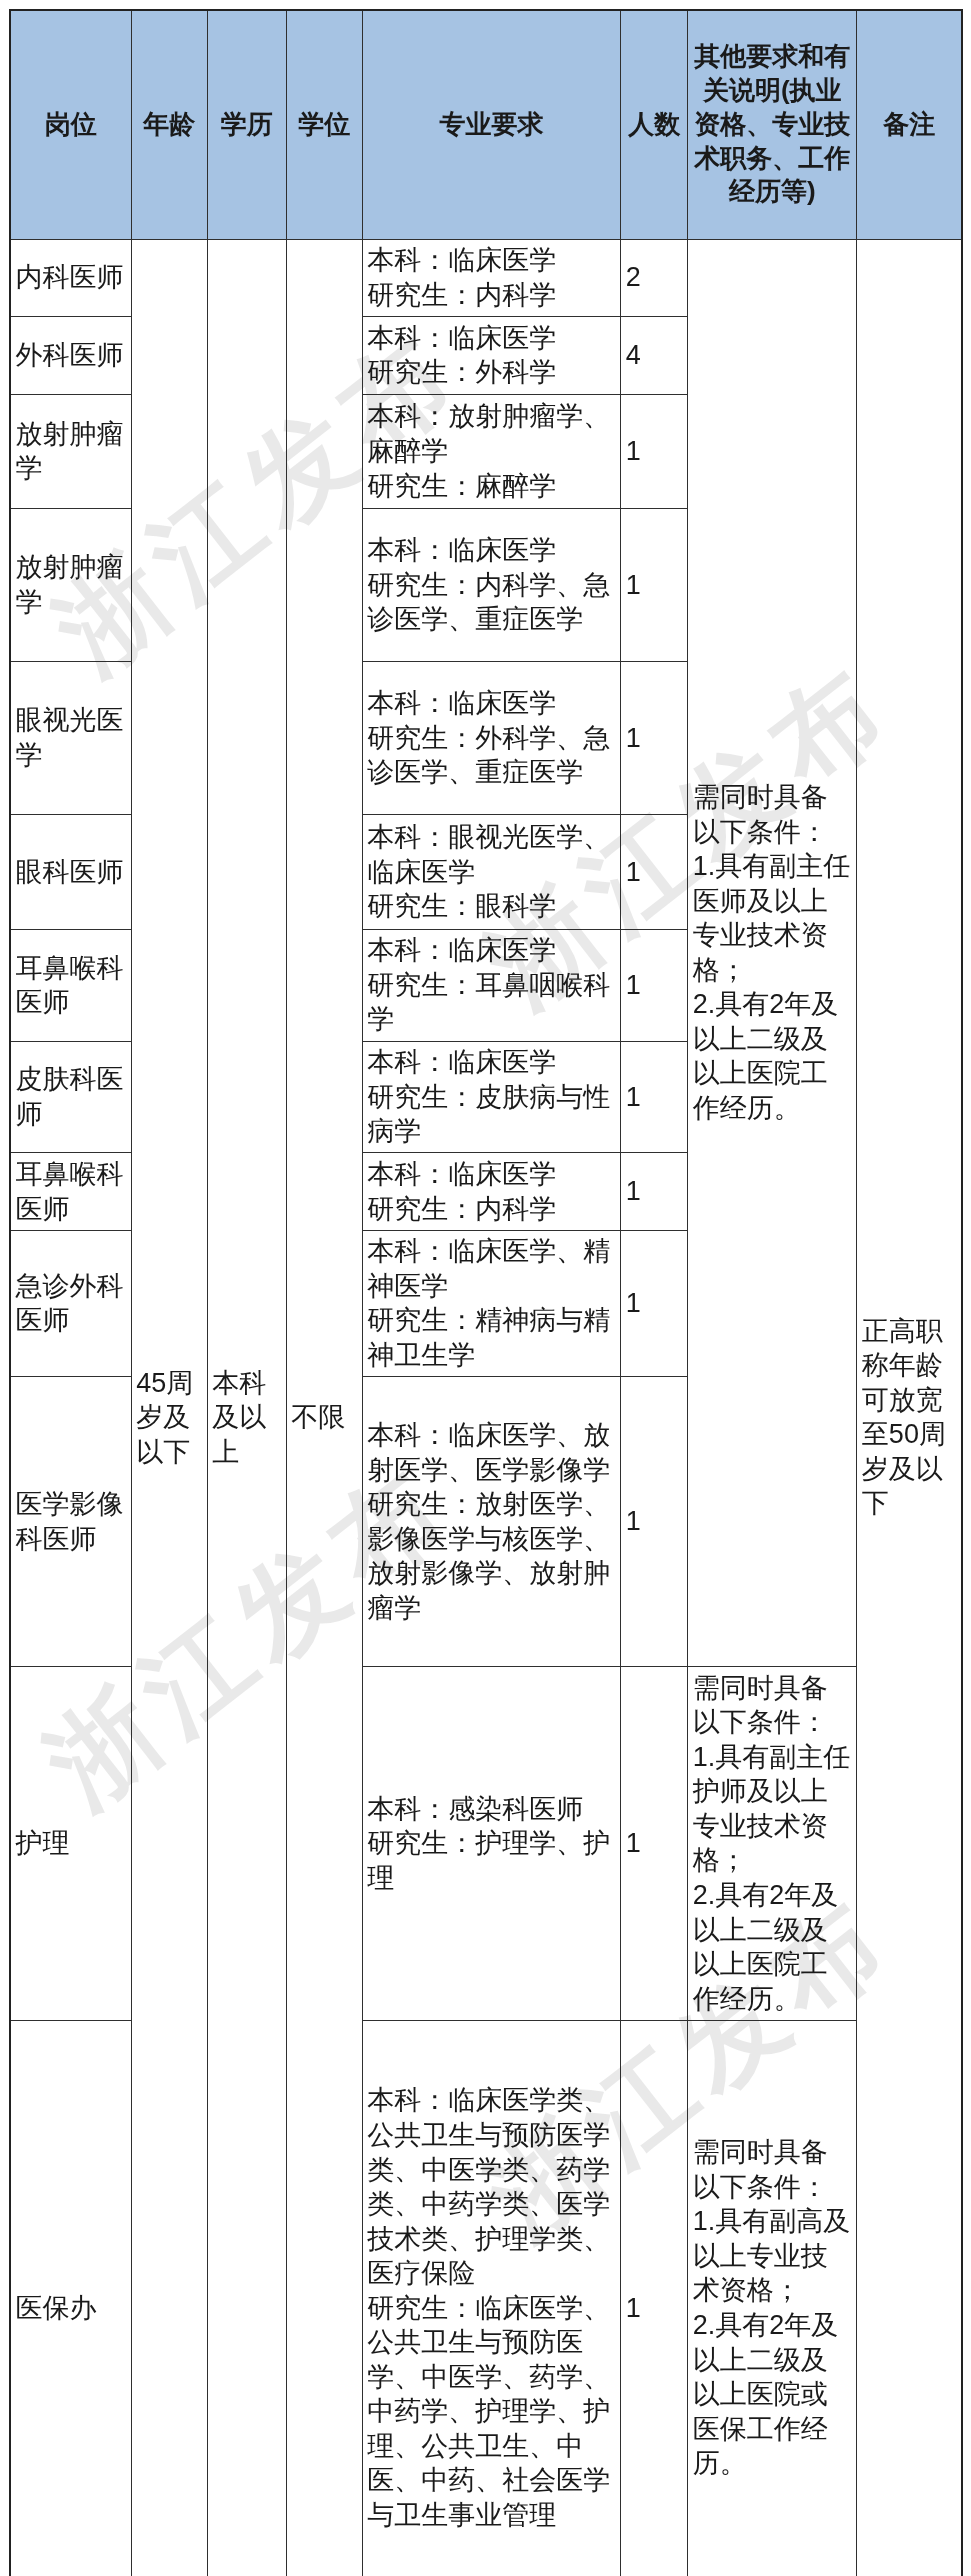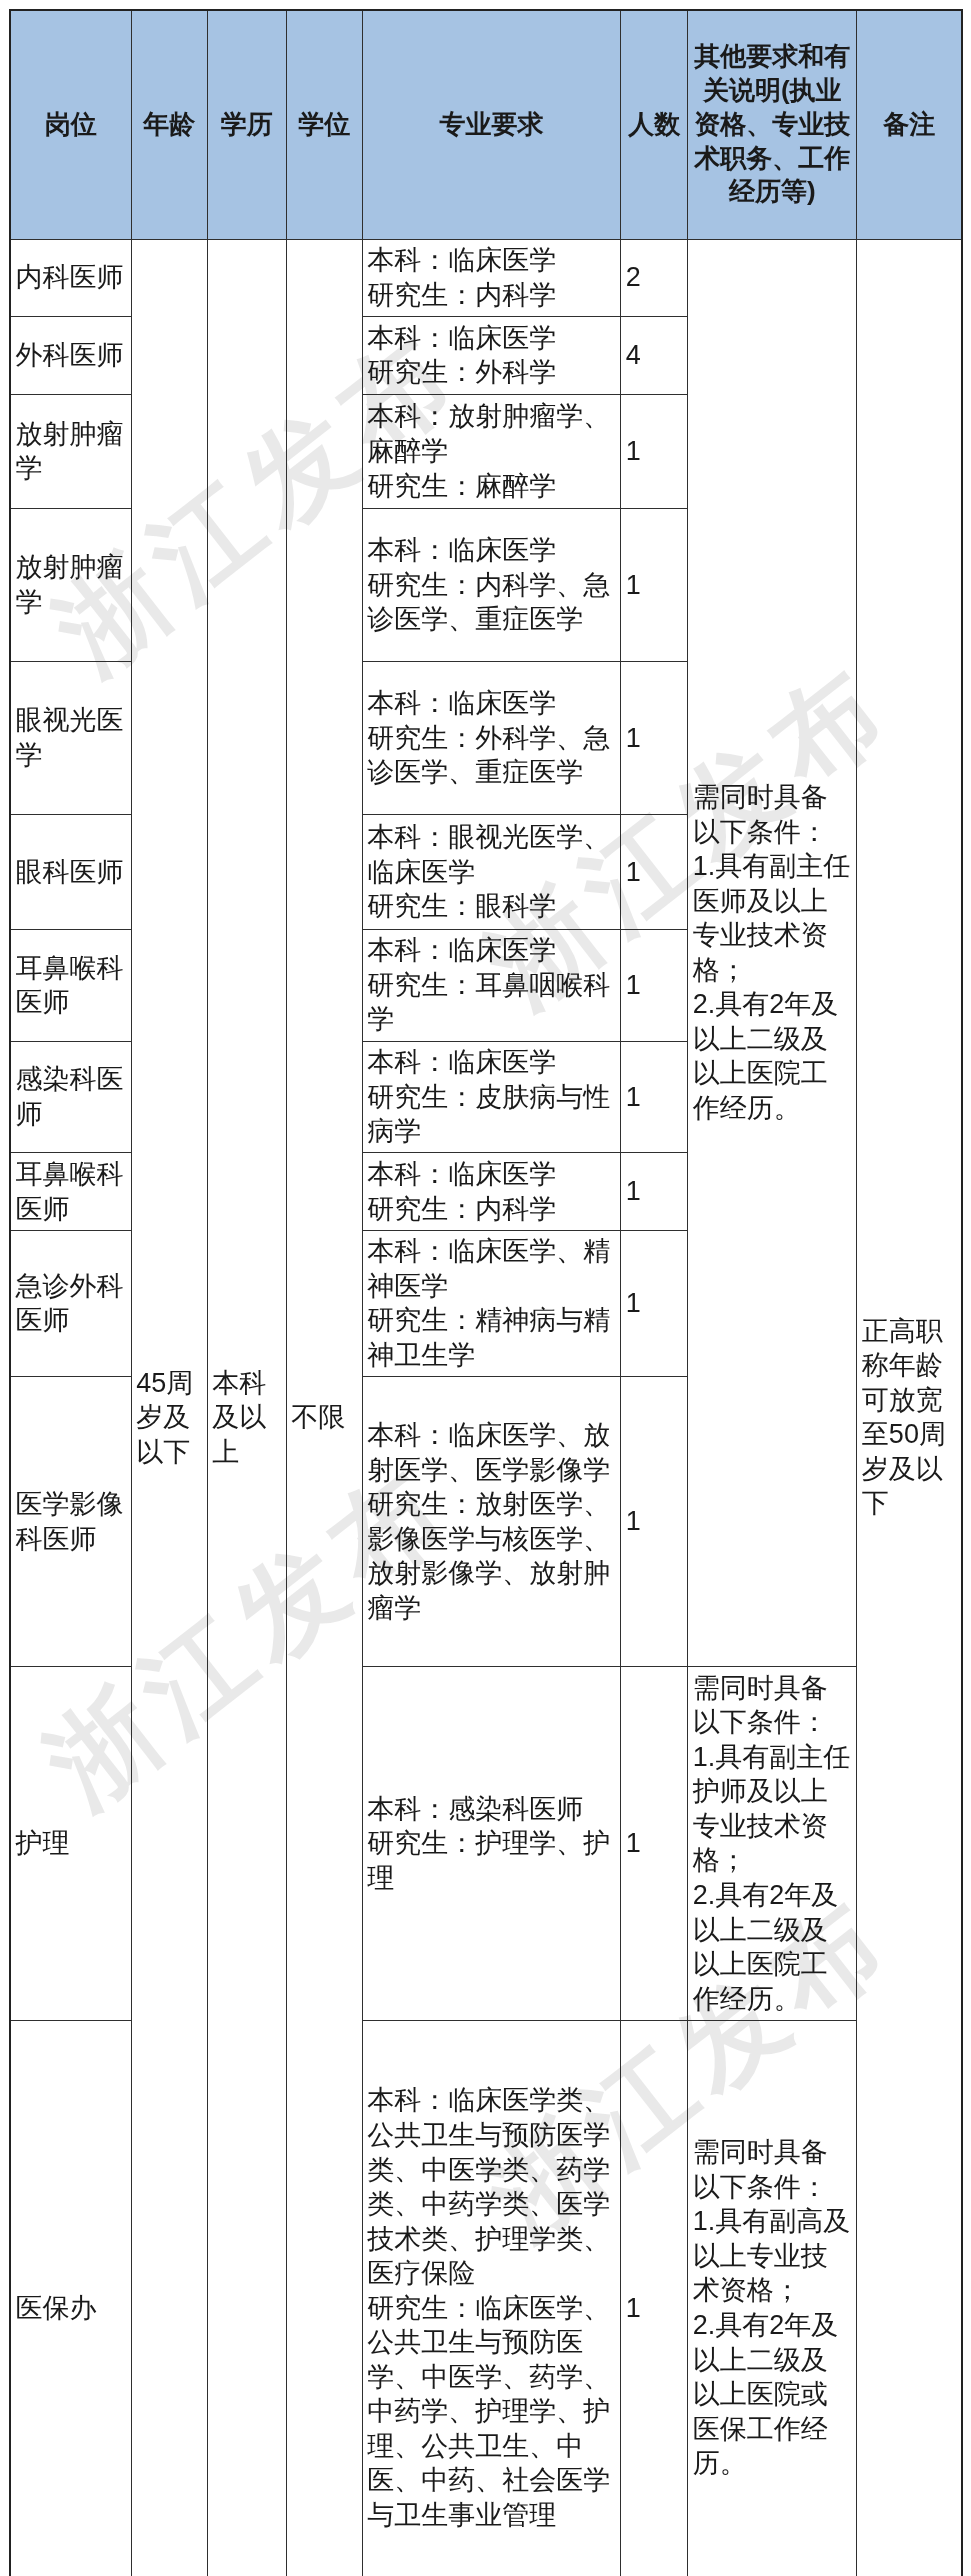--- a/index.html
+++ b/index.html
@@ -111,21 +111,21 @@
     </tr>
 
     <tr style="height:111px">
       <td>耳鼻喉科医师</td>
       <td>本科：临床医学
 研究生：耳鼻咽喉科学</td>
       <td class="num">1</td>
     </tr>
 
     <tr style="height:110px">
-      <td>感染科医师</td>
+      <td>皮肤科医师</td>
       <td>本科：临床医学
 研究生：皮肤病与性病学</td>
       <td class="num">1</td>
     </tr>
 
     <tr style="height:70px">
       <td>耳鼻喉科医师</td>
       <td>本科：临床医学
 研究生：内科学</td>
       <td class="num">1</td>

